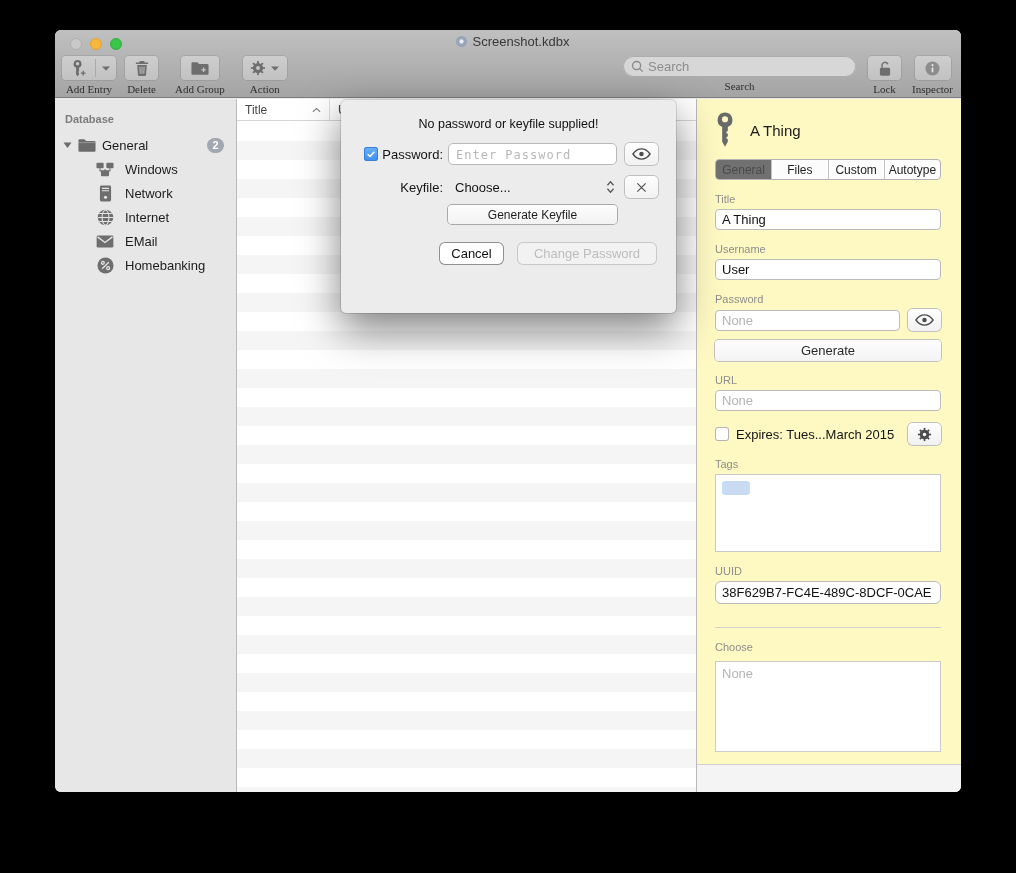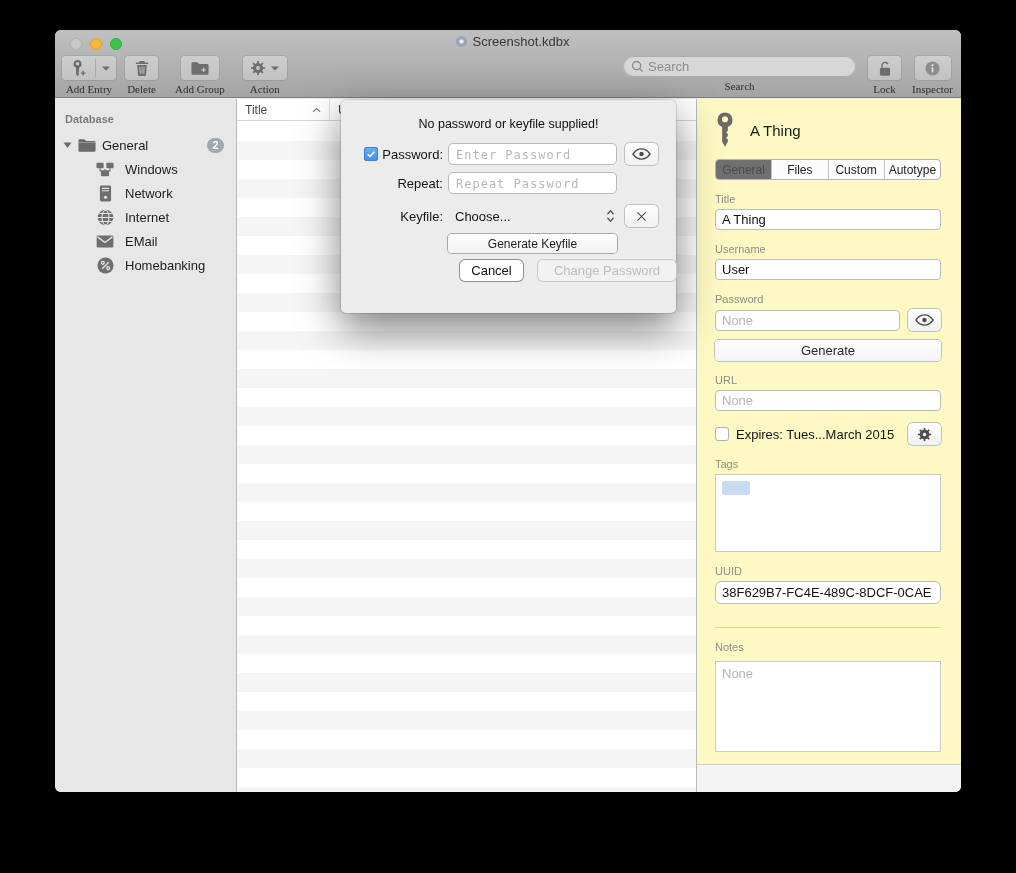--- a/index.html
+++ b/index.html
@@ -101,21 +101,21 @@
   .lblcol { width:84px; display:flex; align-items:center; justify-content:flex-end; gap:4px;
             font-size:13px; color:#141414; flex:none; }
   .sfield { width:169px; height:22px; margin-left:5px; border:1px solid #b9b9b9; border-radius:5px; background:#fff;
             font-size:16px; padding:0 7px; outline:none; font-family:"Liberation Sans",sans-serif; }
   .sfield::placeholder { font-family:"DejaVu Sans Mono",monospace; letter-spacing:1px; color:#b8b8b8; font-size:12px; }
   .popup { width:169px; margin-left:5px; display:flex; align-items:center; font-size:13px; color:#141414; padding:0 2px 0 7px; }
   .popup .stepper { margin-left:auto; color:#555; display:flex; }
   .genkey { margin:7px 0 0 107px; width:169px; height:19px; border-radius:4px;
             background:linear-gradient(#fdfdfd,#f2f2f2); box-shadow:0 0 0 1px #a9a9a9;
             display:flex; align-items:center; justify-content:center; font-size:12px; color:#1d1d1d;text-align:center; }
-  .sheet-actions { margin-top:7px; display:flex; justify-content:flex-end; gap:15px; }
+  .sheet-actions { margin-top:19px; display:flex; justify-content:flex-end; padding-right:20px; gap:15px; }
   .btn { height:21px; border-radius:5px; display:flex; align-items:center; justify-content:center; font-size:13px; }
   .btn.cancel { width:63px; background:#fff; box-shadow:0 0 0 1px #8f8f8f; color:#111; }
   .btn.disabled { width:138px; background:#f2f2f2; box-shadow:0 0 0 1px #c9c9c9; color:#bdbdbd; }
 
   svg { display:block; }
 </style>
 </head>
 <body>
 
 <div class="window">
@@ -425,21 +425,21 @@
       <div class="ins-label">Tags</div>
       <div class="tagsbox">
         <span class="tagpill"></span>
       </div>
 
       <div class="ins-label">UUID</div>
       <input class="ins-input uuid" value="38F629B7-FC4E-489C-8DCF-0CAE" style="">
 
       <div class="ins-div"></div>
 
-      <div class="ins-label">Notes</div>
+      <div class="ins-label">Choose</div>
       <textarea class="notesbox" placeholder="None" style=""></textarea>
 
       <div class="ins-foot"></div>
     </div>
   </div>
 
   <div class="sheet">
     <div class="sheet-msg">No password or keyfile supplied!</div>
 
     <div class="srow r1">
@@ -457,26 +457,20 @@
       <span class="sqbtn">
         <span>
           <svg width="19" height="12" viewBox="0 0 22 14">
               <path d="M1 7c3-4.2 6.3-6 10-6s7 1.8 10 6c-3 4.2-6.3 6-10 6S4 11.2 1 7z" fill="none" stroke="currentColor" stroke-width="1.6"></path>
               <circle cx="11" cy="7" r="2.6" fill="currentColor"></circle>
             </svg>
         </span>
       </span>
     </div>
 
-    <div class="srow r2">
-      <span class="lblcol">
-        <span>Repeat:</span>
-      </span>
-      <input class="sfield" placeholder="Repeat Password" style="">
-    </div>
 
     <div class="srow r3">
       <span class="lblcol">
         <span>Keyfile:</span>
       </span>
       <span class="popup">
         <span>Choose...</span>
         <span class="stepper">
           <svg width="9" height="14" viewBox="0 0 10 16">
               <path d="M1.5 6l3.5-4 3.5 4M1.5 10l3.5 4 3.5-4" stroke="#555" stroke-width="1.4" fill="none"></path>

